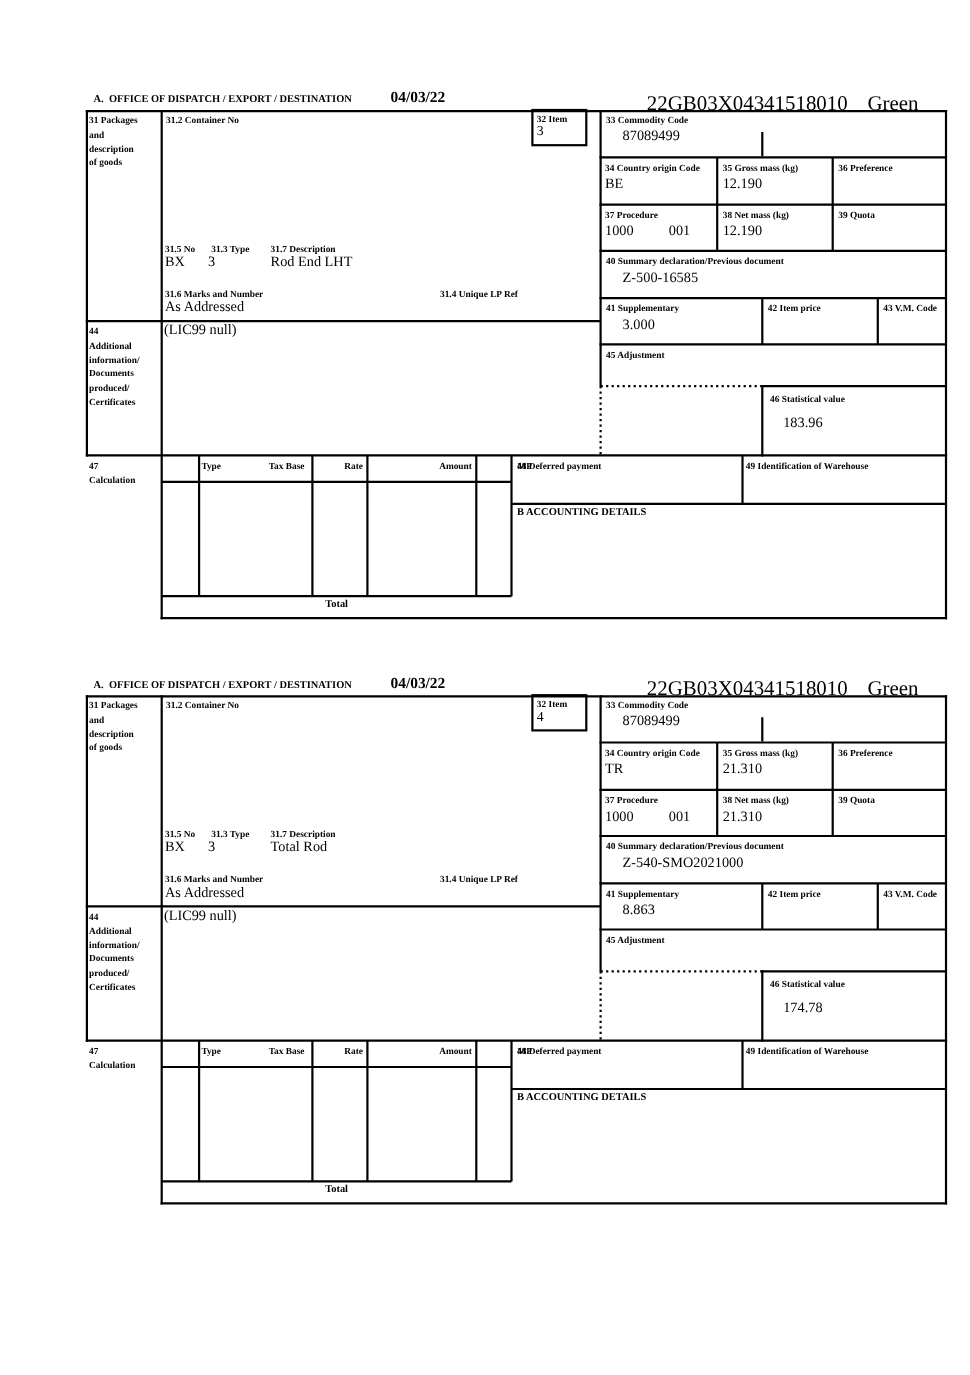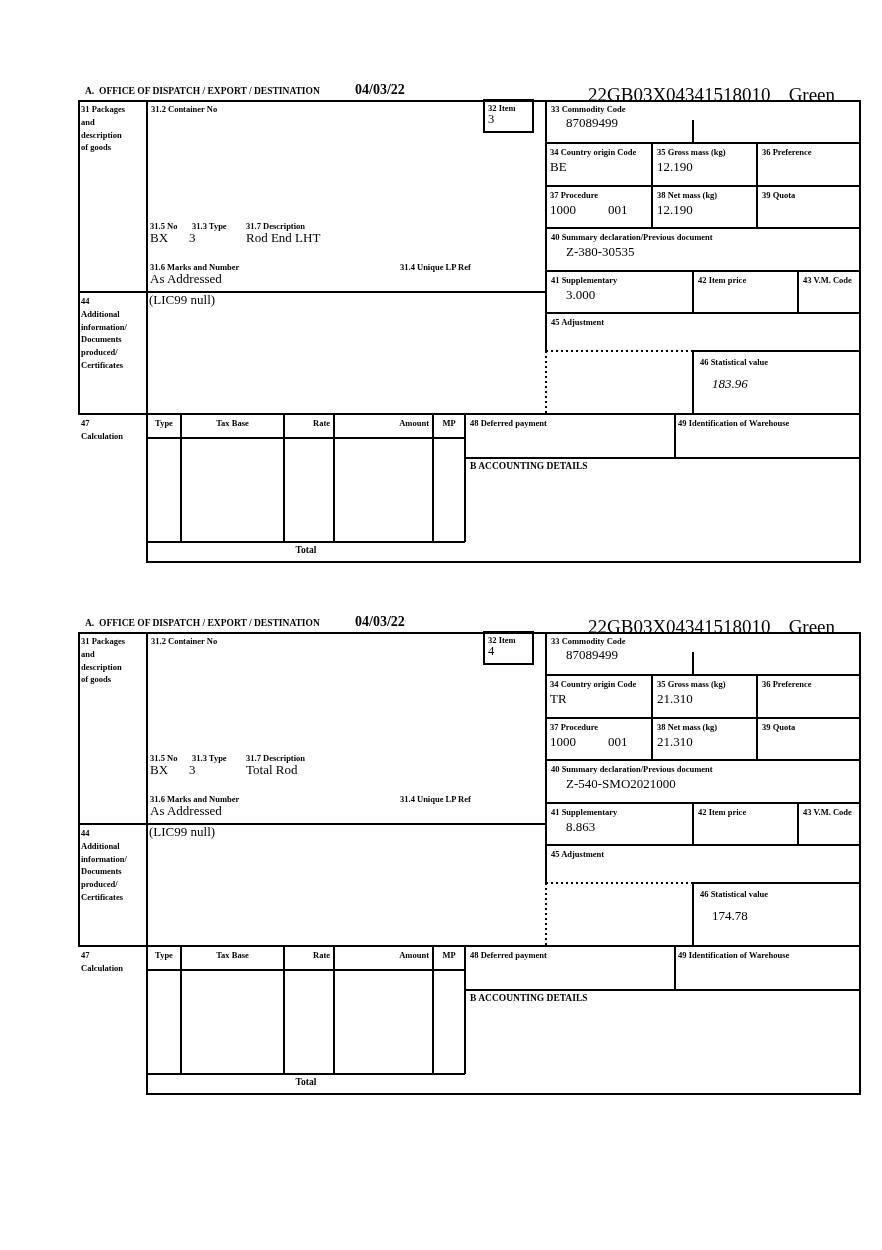--- a/index.html
+++ b/index.html
@@ -11,21 +11,21 @@
   .decl{position:absolute;left:0;width:882px;height:482px;}
   .grid{position:absolute;left:0;top:0;}
   .lab{position:absolute;font-weight:bold;font-size:8.5px;line-height:1.5;white-space:pre-line;}
   .lab9{position:absolute;font-weight:bold;font-size:9.5px;line-height:1.2;white-space:pre;}
   .val{position:absolute;font-size:12.5px;line-height:1.15;white-space:pre;}
   .val13{position:absolute;font-size:13px;line-height:1.15;white-space:pre;}
   .hdr-date{position:absolute;left:355px;top:-2px;font-size:14px;font-weight:600;}
   .hdr-ref{position:absolute;left:588px;top:0;font-size:19px;}
   .hdr-ref .status{margin-left:18px;}
   .th{position:absolute;top:334px;font-weight:bold;font-size:8.5px;}
-  .center{text-align:center;}
+  .center{text-align:center;padding-left:28px;}
   .right{text-align:right;}
   .total{position:absolute;left:147px;top:461px;width:318px;text-align:center;font-weight:bold;font-size:9.5px;}
 </style>
 </head>
 <body>
 
 <div id="page">
     <section class="decl" style="top: 82px;">
 
   <svg class="grid" width="882" height="482" viewBox="0 0 882 482">
@@ -109,31 +109,31 @@
   <div class="lab" style="left:762px;top:62px;">36 Preference</div>
 
   <div class="lab" style="left:550px;top:105px;">37 Procedure</div>
   <div class="val13" style="left:550px;top:119px;">1000</div>
   <div class="val13" style="left:608px;top:119px;">001</div>
   <div class="lab" style="left:657px;top:105px;">38 Net mass (kg)</div>
   <div class="val13" style="left:657px;top:119px;">12.190</div>
   <div class="lab" style="left:762px;top:105px;">39 Quota</div>
 
   <div class="lab" style="left:551px;top:147px;">40 Summary declaration/Previous document</div>
-  <div class="val13" style="left:566px;top:161px;">Z-380-30535</div>
+  <div class="val13" style="left:566px;top:161px;">Z-500-16585</div>
 
   <div class="lab" style="left:551px;top:190px;">41 Supplementary</div>
   <div class="val13" style="left:566px;top:204px;">3.000</div>
   <div class="lab" style="left:698px;top:190px;">42 Item price</div>
   <div class="lab" style="left:803px;top:190px;">43 V.M. Code</div>
 
   <div class="lab" style="left:551px;top:232px;">45 Adjustment</div>
 
   <div class="lab" style="left:700px;top:272px;">46 Statistical value</div>
-  <div class="val13" style="left:712px;top:293px;font-style:italic;">183.96</div>
+  <div class="val13" style="left:712px;top:293px;">183.96</div>
 
   <div class="th center" style="left:147px;width:34px;">Type</div>
   <div class="th center" style="left:181px;width:103px;">Tax Base</div>
   <div class="th right" style="left:284px;width:46px;">Rate</div>
   <div class="th right" style="left:334px;width:95px;">Amount</div>
   <div class="th center" style="left:433px;width:32px;">MP</div>
 
   <div class="lab" style="left:470px;top:333px;">48 Deferred payment</div>
   <div class="lab" style="left:678px;top:333px;">49 Identification of Warehouse</div>
   <div class="lab9" style="left:470px;top:377px;">B ACCOUNTING DETAILS</div>

